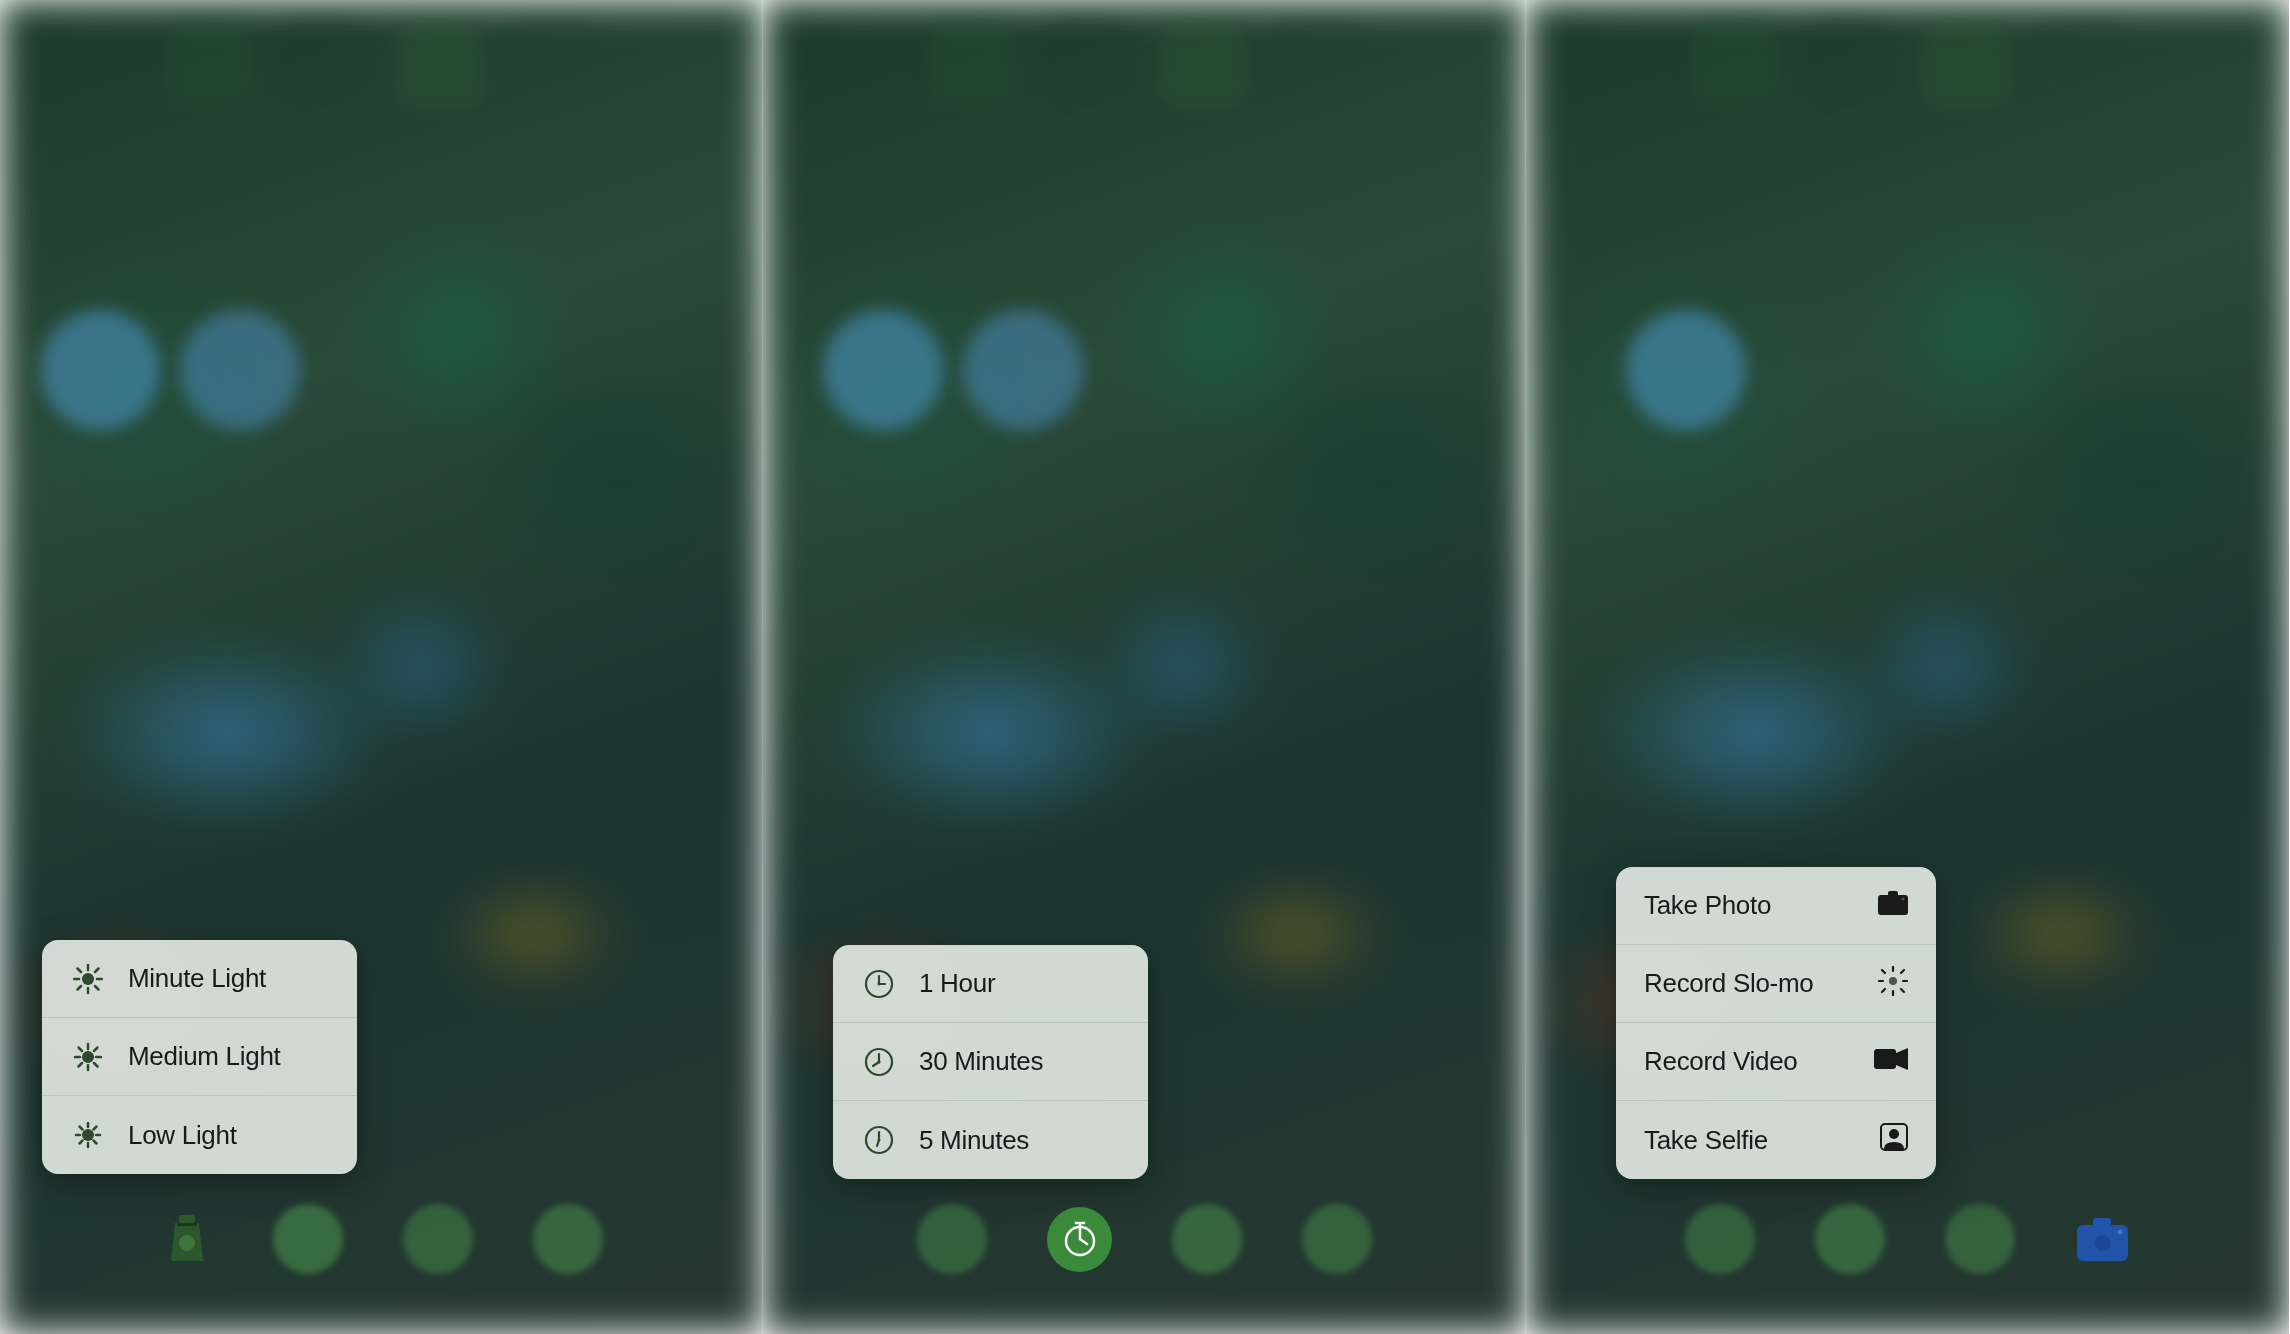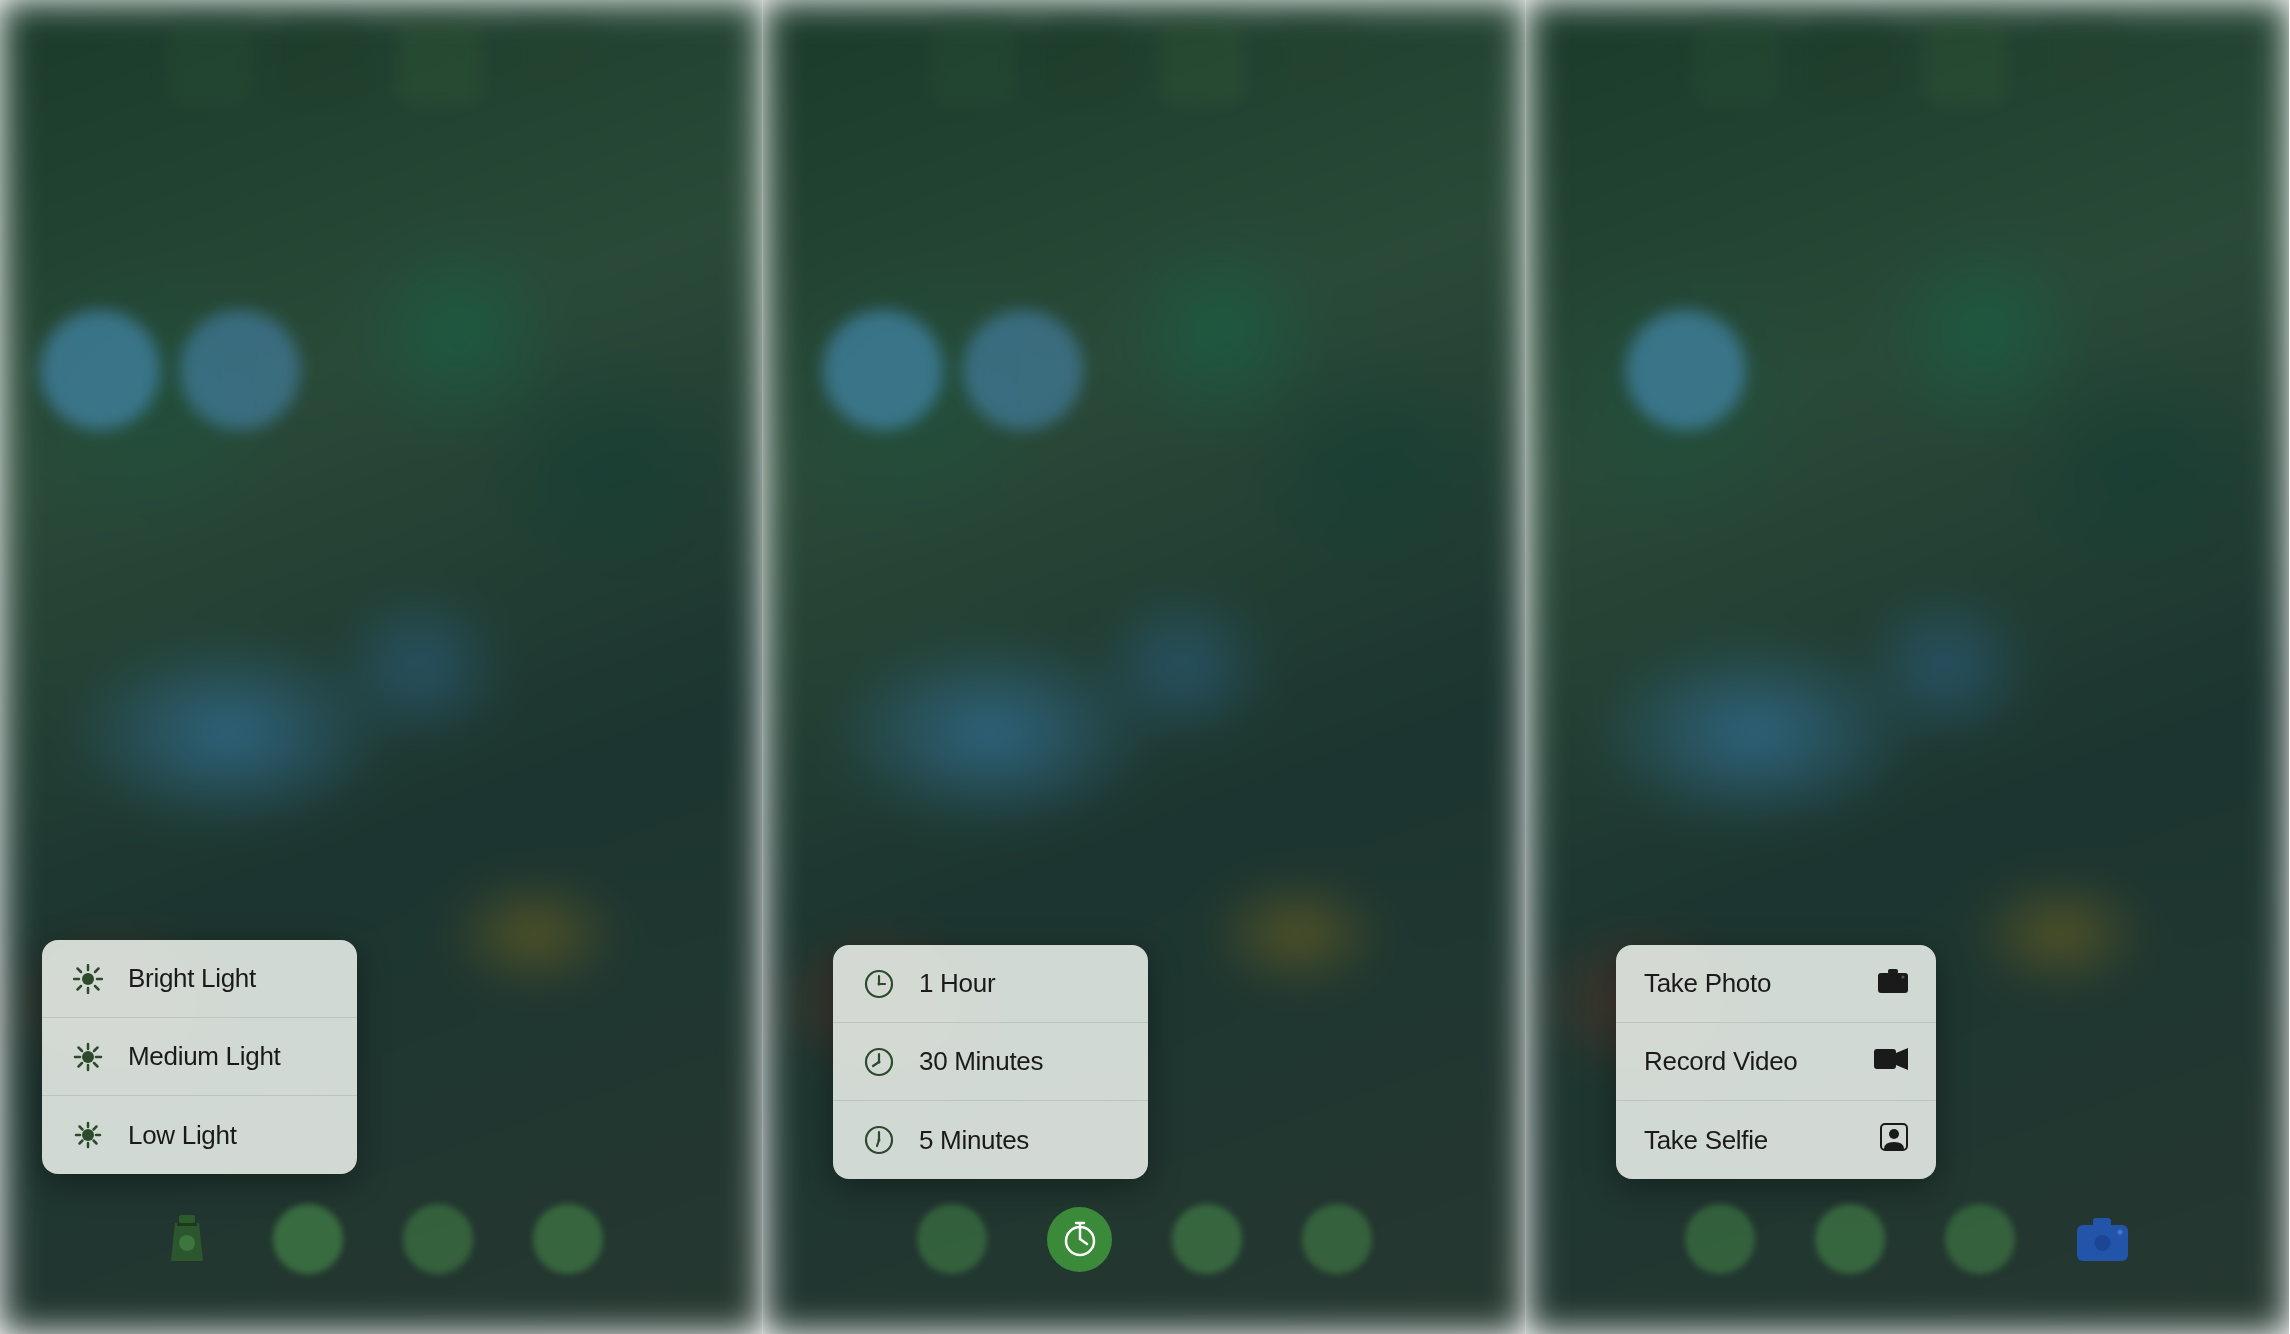--- a/index.html
+++ b/index.html
@@ -163,21 +163,21 @@
             <line x1="15" y1="1" x2="15" y2="6" stroke="#2d4a2d" stroke-width="2.5" stroke-linecap="round"></line>
             <line x1="15" y1="24" x2="15" y2="29" stroke="#2d4a2d" stroke-width="2.5" stroke-linecap="round"></line>
             <line x1="1" y1="15" x2="6" y2="15" stroke="#2d4a2d" stroke-width="2.5" stroke-linecap="round"></line>
             <line x1="24" y1="15" x2="29" y2="15" stroke="#2d4a2d" stroke-width="2.5" stroke-linecap="round"></line>
             <line x1="4.5" y1="4.5" x2="8" y2="8" stroke="#2d4a2d" stroke-width="2.5" stroke-linecap="round"></line>
             <line x1="22" y1="22" x2="25.5" y2="25.5" stroke="#2d4a2d" stroke-width="2.5" stroke-linecap="round"></line>
             <line x1="25.5" y1="4.5" x2="22" y2="8" stroke="#2d4a2d" stroke-width="2.5" stroke-linecap="round"></line>
             <line x1="8" y1="22" x2="4.5" y2="25.5" stroke="#2d4a2d" stroke-width="2.5" stroke-linecap="round"></line>
           </svg>
         </div>
-        <span class="menu-item-label">Bright Light</span>
+        <span class="menu-item-label">Minute Light</span>
       </div>
     </div>
     <div class="menu-item">
       <div class="menu-item-left">
         <div class="menu-item-icon">
           <svg width="30" height="30" viewBox="0 0 30 30" fill="none">
             <circle cx="15" cy="15" r="6" fill="#2d4a2d"></circle>
             <line x1="15" y1="2" x2="15" y2="7" stroke="#2d4a2d" stroke-width="2.5" stroke-linecap="round"></line>
             <line x1="15" y1="23" x2="15" y2="28" stroke="#2d4a2d" stroke-width="2.5" stroke-linecap="round"></line>
             <line x1="2" y1="15" x2="7" y2="15" stroke="#2d4a2d" stroke-width="2.5" stroke-linecap="round"></line>
@@ -329,20 +329,39 @@
           <rect x="0" y="5" width="30" height="20" rx="3" fill="#1a1a1a"></rect>
           <circle cx="15" cy="15" r="7" stroke="#1a1a1a" stroke-width="2" fill="none"></circle>
           <circle cx="15" cy="15" r="4.5" fill="#1a1a1a" opacity="0.3"></circle>
           <rect x="10" y="1" width="10" height="5" rx="2" fill="#1a1a1a"></rect>
           <circle cx="25" cy="9" r="1.5" fill="#555"></circle>
         </svg>
       </div>
     </div>
     <div class="menu-item">
       <div class="menu-item-left">
+        <span class="menu-item-label">Record Slo-mo</span>
+      </div>
+      <div class="menu-item-icon-right">
+        <svg width="30" height="30" viewBox="0 0 30 30" fill="none">
+          <circle cx="15" cy="15" r="12" stroke="#1a1a1a" stroke-width="0" fill="none"></circle>
+          <line x1="15" y1="1" x2="15" y2="5" stroke="#1a1a1a" stroke-width="2.2" stroke-linecap="round"></line>
+          <line x1="15" y1="25" x2="15" y2="29" stroke="#1a1a1a" stroke-width="2.2" stroke-linecap="round"></line>
+          <line x1="1" y1="15" x2="5" y2="15" stroke="#1a1a1a" stroke-width="2.2" stroke-linecap="round"></line>
+          <line x1="25" y1="15" x2="29" y2="15" stroke="#1a1a1a" stroke-width="2.2" stroke-linecap="round"></line>
+          <line x1="4" y1="4" x2="7" y2="7" stroke="#1a1a1a" stroke-width="2.2" stroke-linecap="round"></line>
+          <line x1="23" y1="23" x2="26" y2="26" stroke="#1a1a1a" stroke-width="2.2" stroke-linecap="round"></line>
+          <line x1="26" y1="4" x2="23" y2="7" stroke="#1a1a1a" stroke-width="2.2" stroke-linecap="round"></line>
+          <line x1="7" y1="23" x2="4" y2="26" stroke="#1a1a1a" stroke-width="2.2" stroke-linecap="round"></line>
+          <circle cx="15" cy="15" r="4" fill="#1a1a1a" opacity="0.7"></circle>
+        </svg>
+      </div>
+    </div>
+    <div class="menu-item">
+      <div class="menu-item-left">
         <span class="menu-item-label">Record Video</span>
       </div>
       <div class="menu-item-icon-right">
         <svg width="34" height="24" viewBox="0 0 34 24" fill="none">
           <rect x="0" y="2" width="22" height="20" rx="3" fill="#1a1a1a"></rect>
           <polygon points="22,6 34,1 34,23 22,18" fill="#1a1a1a"></polygon>
         </svg>
       </div>
     </div>
     <div class="menu-item">

